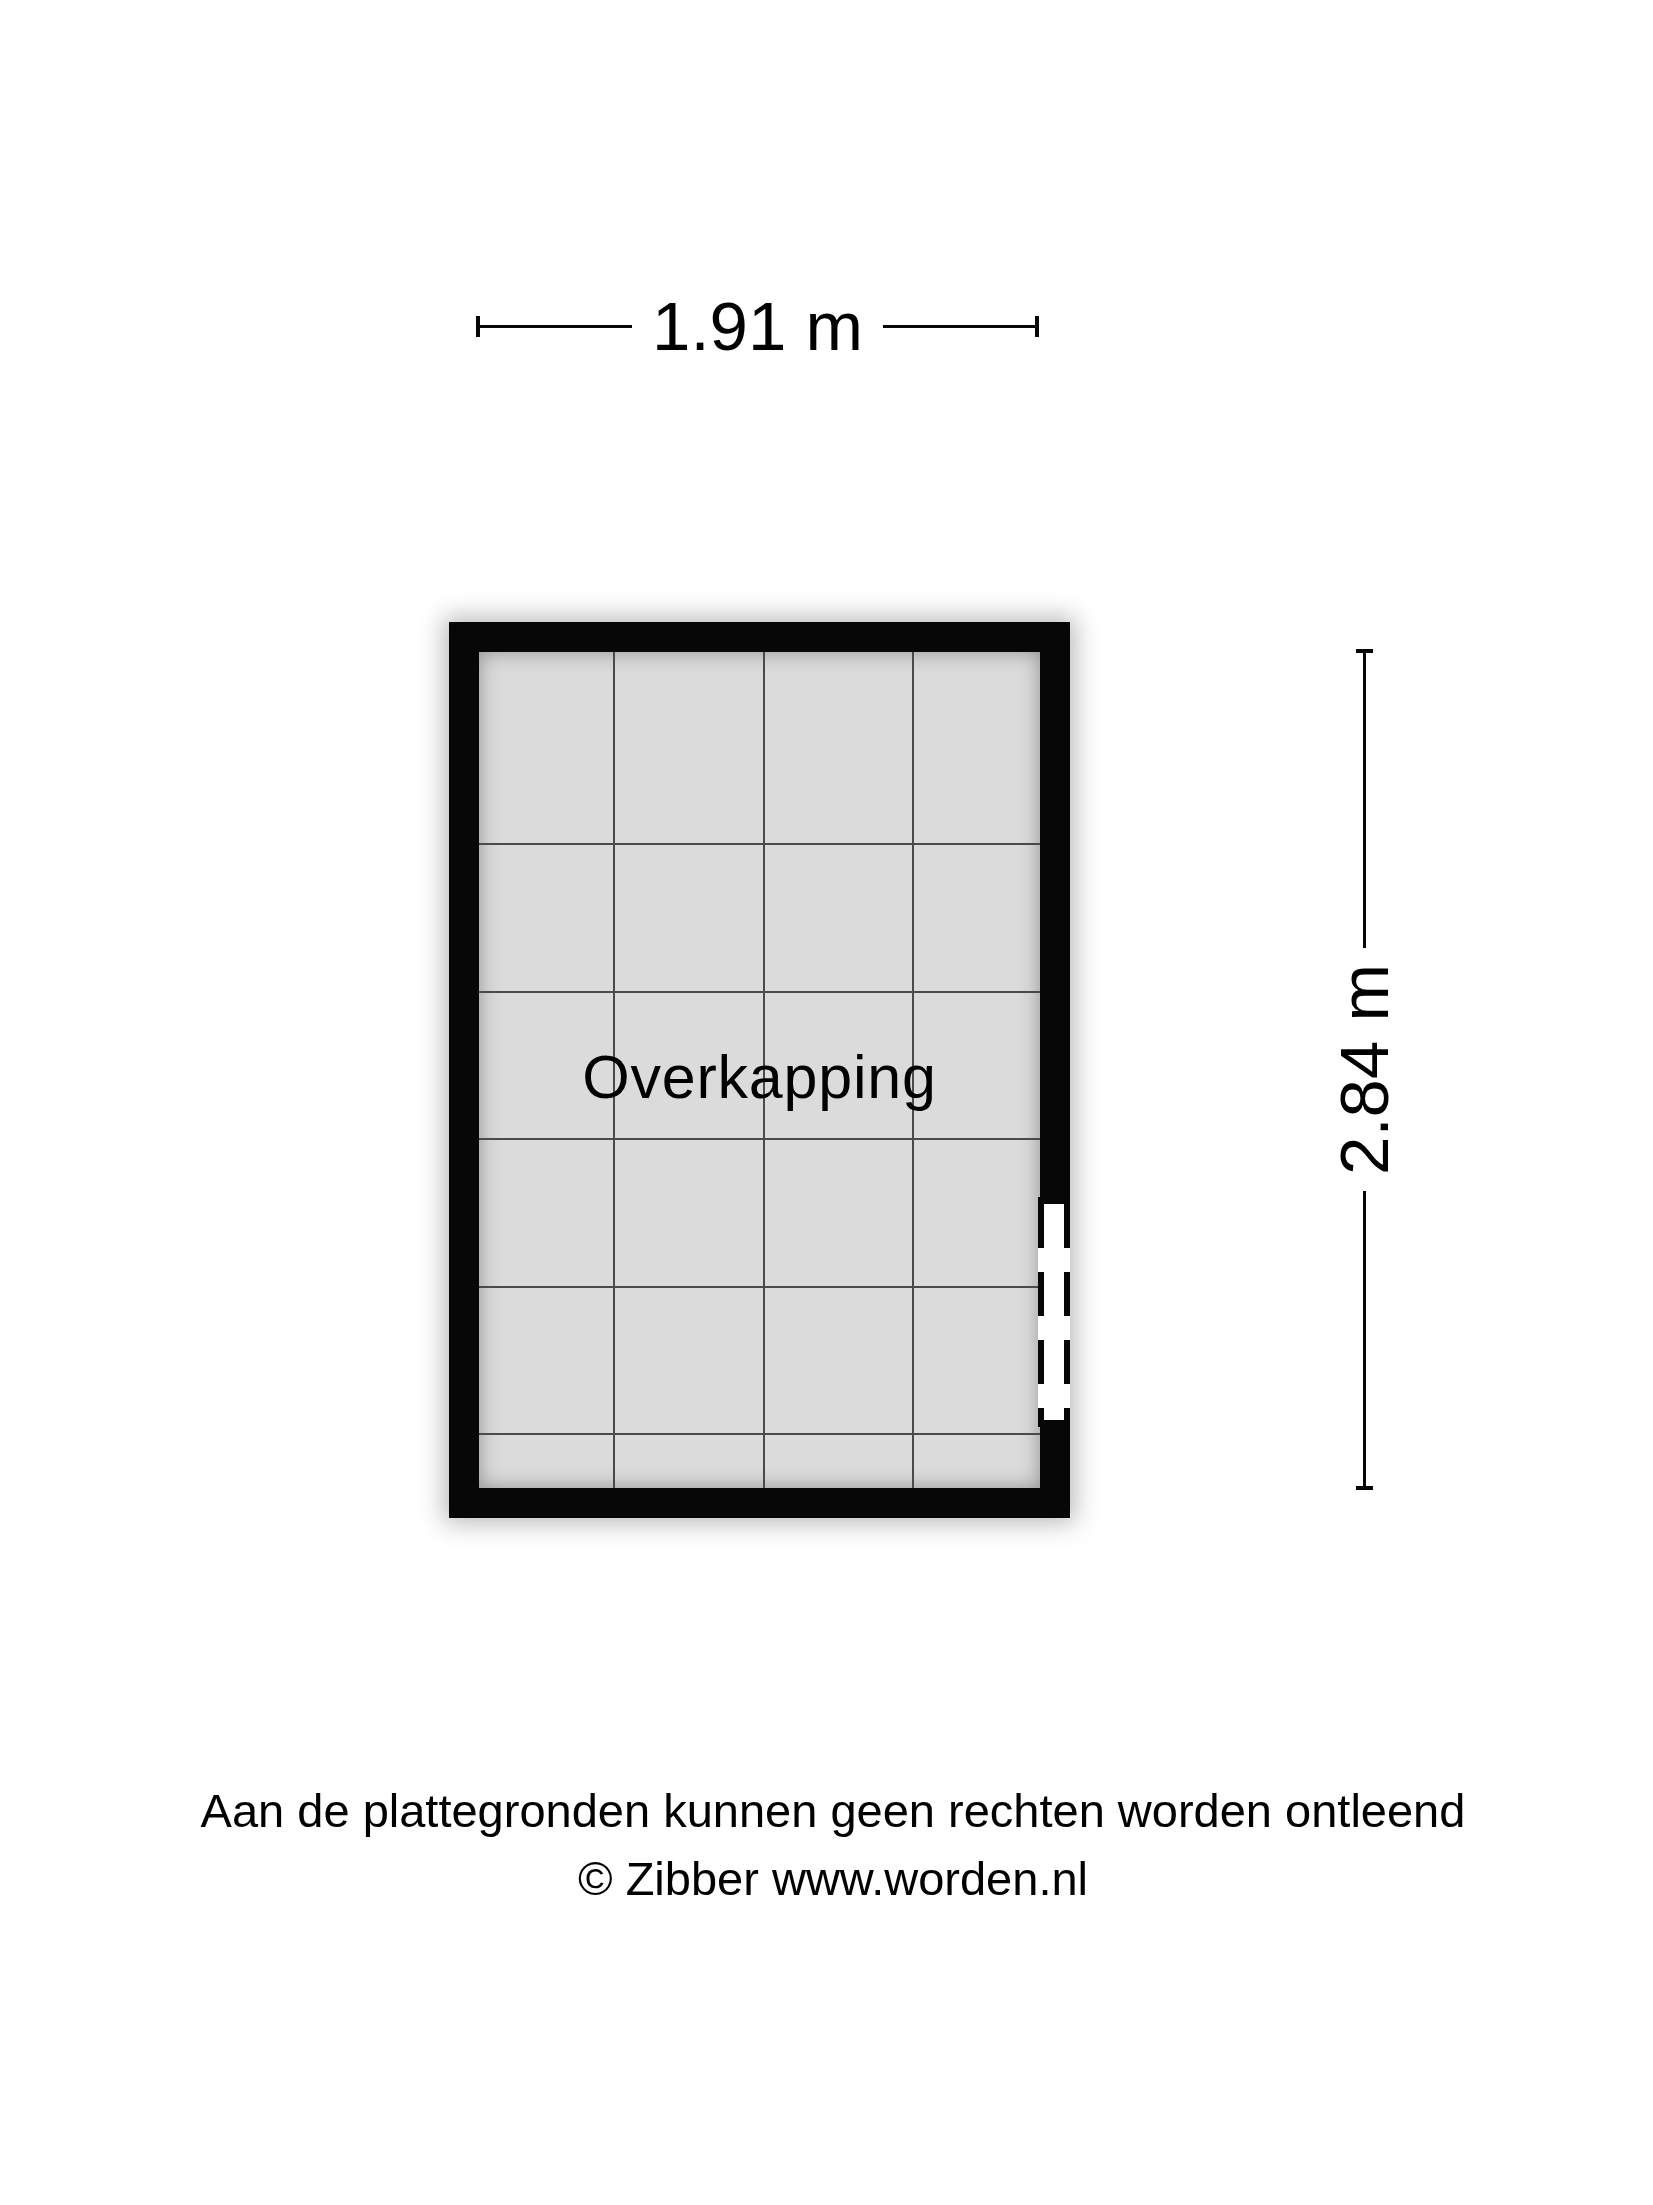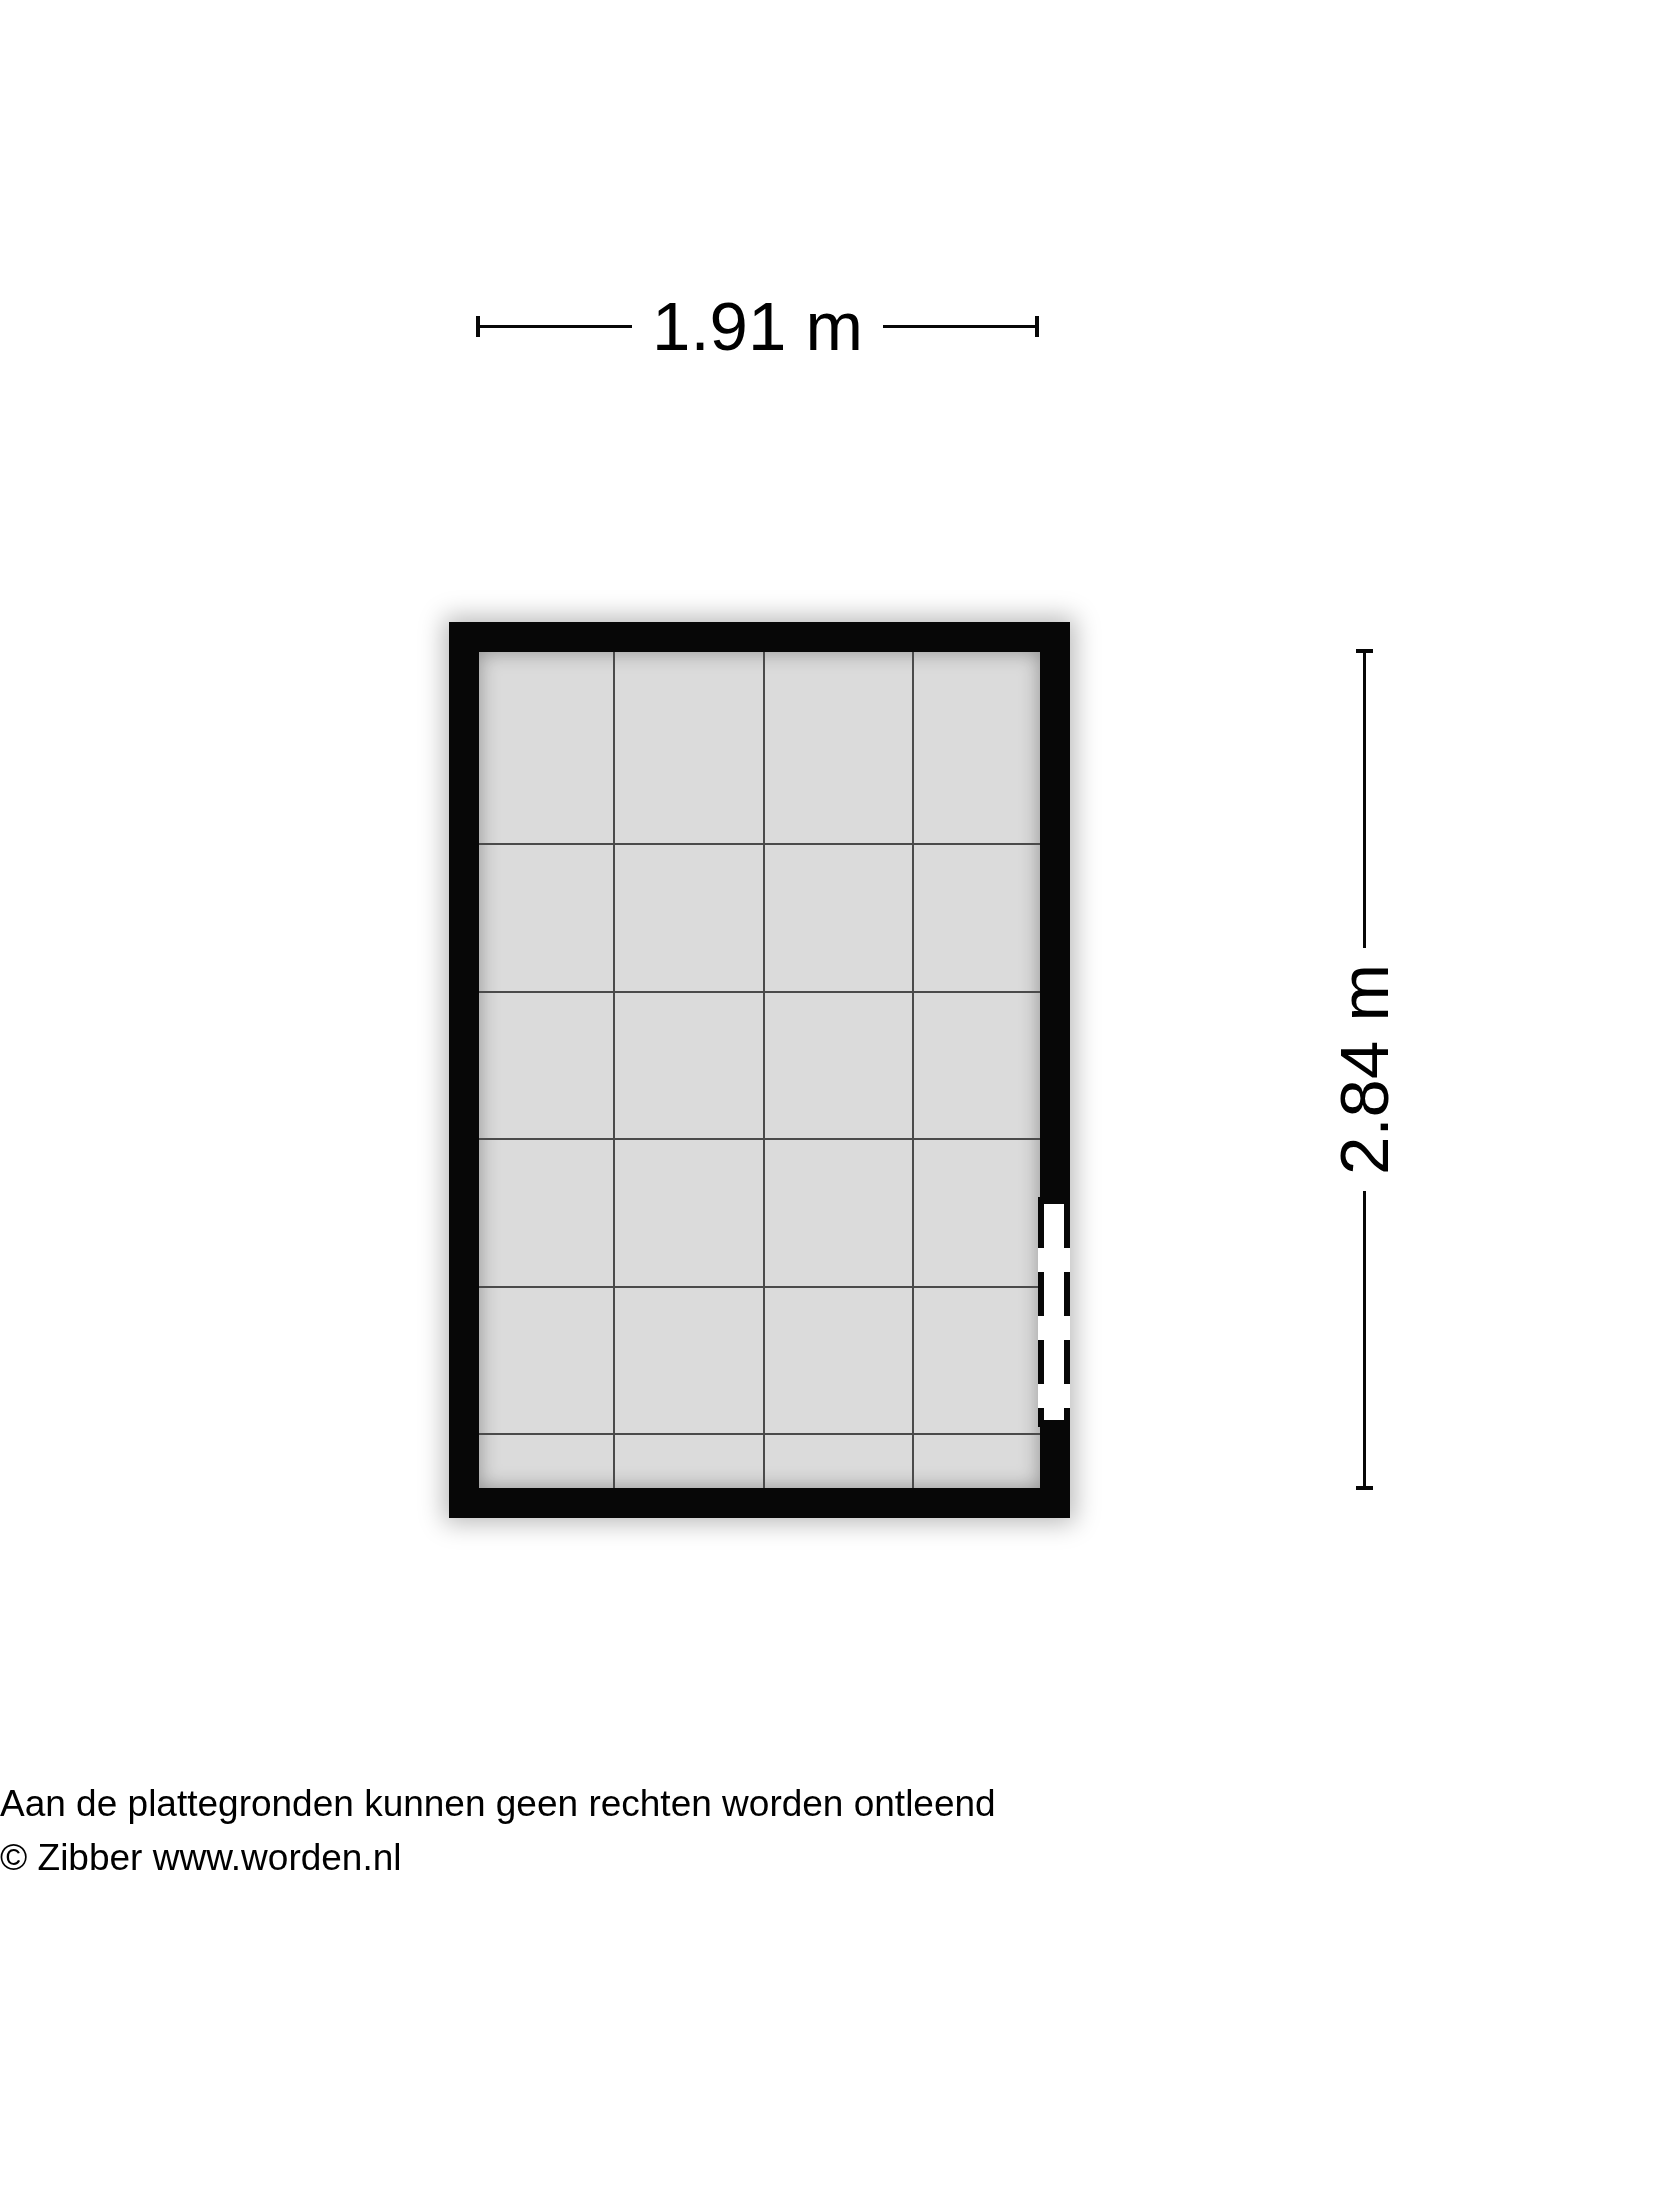--- a/index.html
+++ b/index.html
@@ -64,22 +64,22 @@
   .opening .cap.top{top:0;}
   .opening .cap.bottom{bottom:0;}
   .opening .dash{
     position:absolute;top:7px;bottom:7px;width:5.5px;
     background:repeating-linear-gradient(180deg,var(--wall) 0 44px,transparent 44px 68px);
   }
   .opening .dash.left{left:0;}
   .opening .dash.right{right:0;}
   
   .footer{
-    position:absolute;left:0;right:0;top:1777px;
-    text-align:left;font-size:37px;line-height:1.45;color:var(--text);
+    position:absolute;left:12px;right:0;top:1777px;
+    text-align:center;font-size:47px;line-height:1.45;color:var(--text);
   }
 </style>
 </head>
 <body>
 
 <div class="dim-h">
   <div class="tick"></div>
   <div class="seg"></div>
   <div class="dim-label">1.91 m</div>
   <div class="seg"></div>
@@ -89,20 +89,21 @@
 <div class="room-outer">
   <div class="floor">
     <div class="gl v" style="left:134px"></div>
     <div class="gl v" style="left:284px"></div>
     <div class="gl v" style="left:433px"></div>
     <div class="gl h" style="top:191px"></div>
     <div class="gl h" style="top:339px"></div>
     <div class="gl h" style="top:486px"></div>
     <div class="gl h" style="top:634px"></div>
     <div class="gl h" style="top:781px"></div>
+    <div class="room-label">Overkapping</div>
   </div>
 </div>
 
 <div class="opening">
   <div class="cap top"></div>
   <div class="dash left"></div>
   <div class="dash right"></div>
   <div class="cap bottom"></div>
 </div>
 

